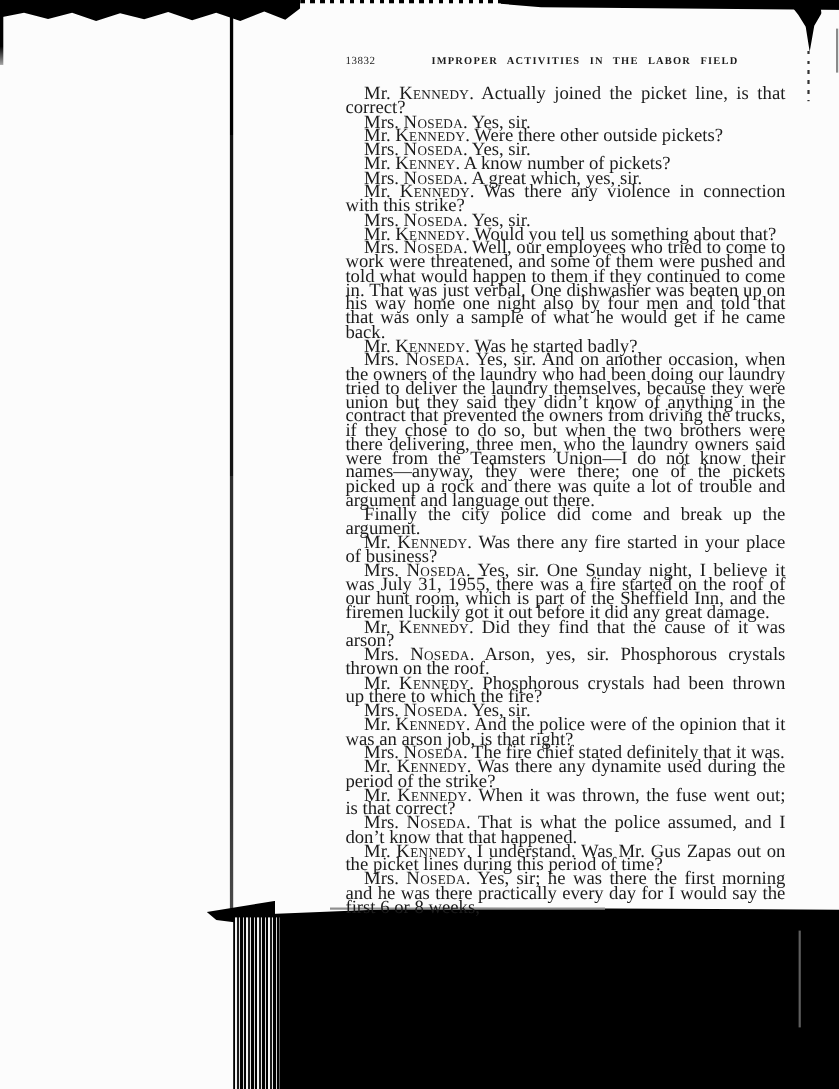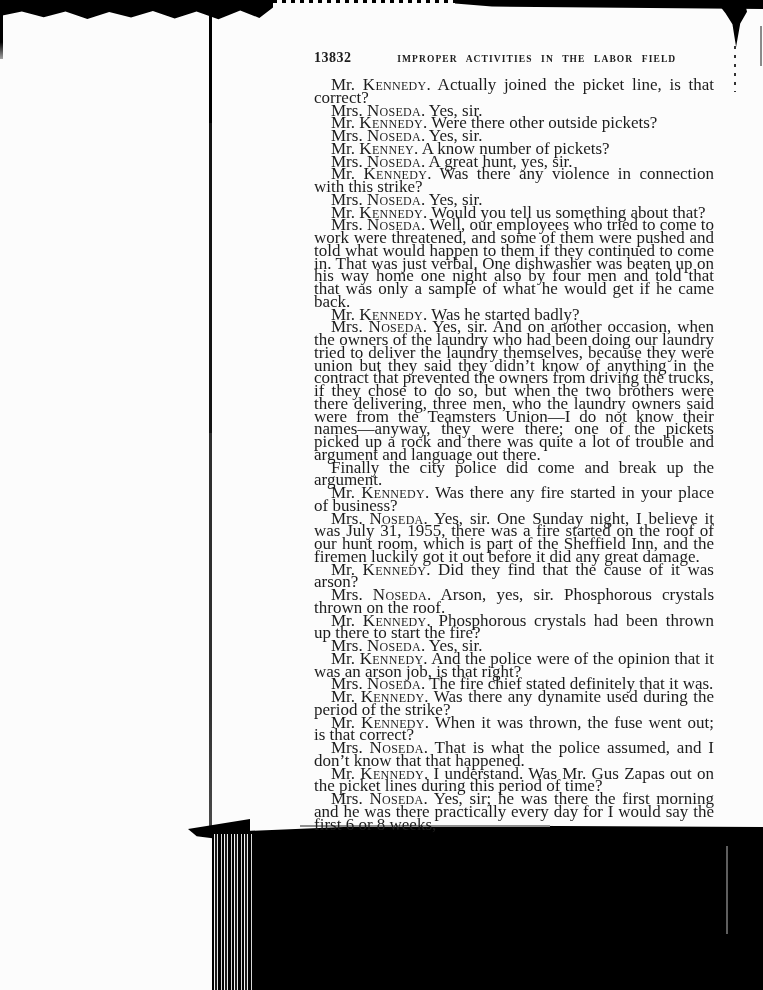--- a/index.html
+++ b/index.html
@@ -59,21 +59,21 @@
   }
   .bottom-gray-edge{left:300px;top:825px;width:250px;height:2px;background:#8f8f8f;}
   .bottom-scratch{left:726px;top:846px;width:2px;height:88px;background:#6f6f6f;opacity:.85;}
   
   .header-row{
     position:absolute;left:314px;top:50px;width:400px;
     display:flex;align-items:baseline;
     color:var(--ink);
   }
   .page-number{
-    font-size:14px;font-weight:bold;letter-spacing:.5px;
+    font-size:10px;font-weight:normal;letter-spacing:.5px;
   }
   .running-title{
     flex:1;text-align:center;
     font-size:9.5px;font-weight:bold;
     letter-spacing:1.1px;word-spacing:5px;
     padding-left:8px;
   }
   .transcript{
     position:absolute;left:314px;top:79px;width:400px;
     font-size:17px;line-height:12.75px;
@@ -105,33 +105,33 @@
     <span class="page-number">13832</span>
     <span class="running-title">IMPROPER ACTIVITIES IN THE LABOR FIELD</span>
   </div>
 
   <div class="transcript">
       <p class="para"><span>Mr. </span><span class="sc">Kennedy</span><span>. Actually joined the picket line, is that correct?</span></p>
       <p class="para"><span>Mrs. </span><span class="sc">Noseda</span><span>. Yes, sir.</span></p>
       <p class="para"><span>Mr. </span><span class="sc">Kennedy</span><span>. Were there other outside pickets?</span></p>
       <p class="para"><span>Mrs. </span><span class="sc">Noseda</span><span>. Yes, sir.</span></p>
       <p class="para"><span>Mr. </span><span class="sc">Kenney</span><span>. A know number of pickets?</span></p>
-      <p class="para"><span>Mrs. </span><span class="sc">Noseda</span><span>. A great hunt, yes, sir.</span></p>
+      <p class="para"><span>Mrs. </span><span class="sc">Noseda</span><span>. A great which, yes, sir.</span></p>
       <p class="para"><span>Mr. </span><span class="sc">Kennedy</span><span>. Was there any violence in connection with this strike?</span></p>
       <p class="para"><span>Mrs. </span><span class="sc">Noseda</span><span>. Yes, sir.</span></p>
       <p class="para"><span>Mr. </span><span class="sc">Kennedy</span><span>. Would you tell us something about that?</span></p>
       <p class="para"><span>Mrs. </span><span class="sc">Noseda</span><span>. Well, our employees who tried to come to work were threatened, and some of them were pushed and told what would happen to them if they continued to come in.  That was just verbal. One dishwasher was beaten up on his way home one night also by four men and told that that was only a sample of what he would get if he came back.</span></p>
       <p class="para"><span>Mr. </span><span class="sc">Kennedy</span><span>. Was he started badly?</span></p>
       <p class="para"><span>Mrs. </span><span class="sc">Noseda</span><span>. Yes, sir.  And on another occasion, when the owners of the laundry who had been doing our laundry tried to deliver the laundry themselves, because they were union but they said they didn’t know of anything in the contract that prevented the owners from driving the trucks, if they chose to do so, but when the two brothers were there delivering, three men, who the laundry owners said were from the Teamsters Union—I do not know their names—anyway, they were there; one of the pickets picked up a rock and there was quite a lot of trouble and argument and language out there.</span></p>
       <p class="para"><span>Finally the city police did come and break up the argument.</span></p>
       <p class="para"><span>Mr. </span><span class="sc">Kennedy</span><span>. Was there any fire started in your place of business?</span></p>
       <p class="para"><span>Mrs. </span><span class="sc">Noseda</span><span>. Yes, sir.  One Sunday night, I believe it was July 31, 1955, there was a fire started on the roof of our hunt room, which is part of the Sheffield Inn, and the firemen luckily got it out before it did any great damage.</span></p>
       <p class="para"><span>Mr. </span><span class="sc">Kennedy</span><span>. Did they find that the cause of it was arson?</span></p>
       <p class="para"><span>Mrs. </span><span class="sc">Noseda</span><span>. Arson, yes, sir.  Phosphorous crystals thrown on the roof.</span></p>
-      <p class="para"><span>Mr. </span><span class="sc">Kennedy</span><span>. Phosphorous crystals had been thrown up there to start the fire?</span></p>
+      <p class="para"><span>Mr. </span><span class="sc">Kennedy</span><span>. Phosphorous crystals had been thrown up there to which the fire?</span></p>
       <p class="para"><span>Mrs. </span><span class="sc">Noseda</span><span>. Yes, sir.</span></p>
       <p class="para"><span>Mr. </span><span class="sc">Kennedy</span><span>. And the police were of the opinion that it was an arson job, is that right?</span></p>
       <p class="para"><span>Mrs. </span><span class="sc">Noseda</span><span>. The fire chief stated definitely that it was.</span></p>
       <p class="para"><span>Mr. </span><span class="sc">Kennedy</span><span>. Was there any dynamite used during the period of the strike?</span></p>
       <p class="para"><span>Mr. </span><span class="sc">Kennedy</span><span>. When it was thrown, the fuse went out; is that correct?</span></p>
       <p class="para"><span>Mrs. </span><span class="sc">Noseda</span><span>. That is what the police assumed, and I don’t know that that happened.</span></p>
       <p class="para"><span>Mr. </span><span class="sc">Kennedy</span><span>. I understand.  Was Mr. Gus Zapas out on the picket lines during this period of time?</span></p>
       <p class="para"><span>Mrs. </span><span class="sc">Noseda</span><span>. Yes, sir; he was there the first morning and he was there practically every day for I would say the first 6 or 8 weeks,</span></p>
     </div>
 

